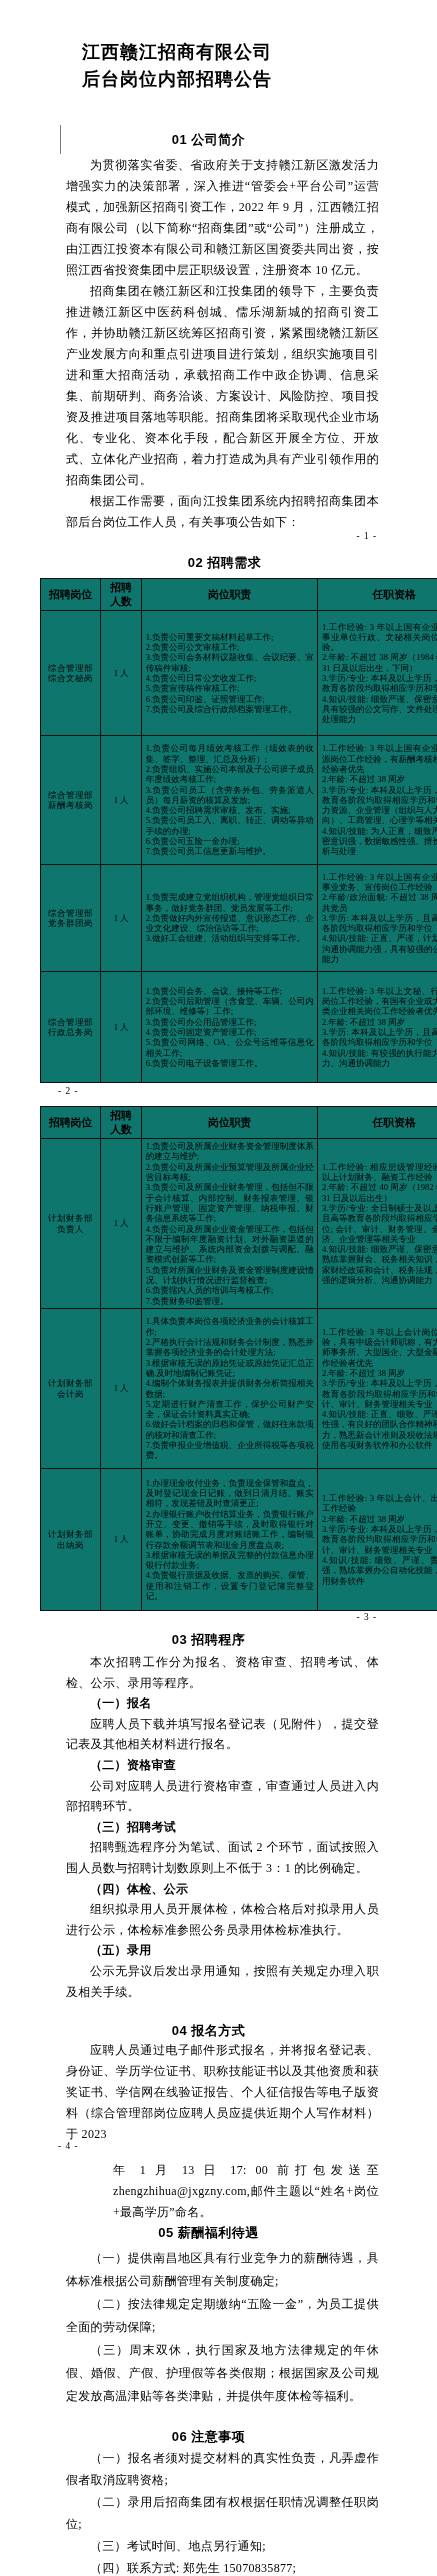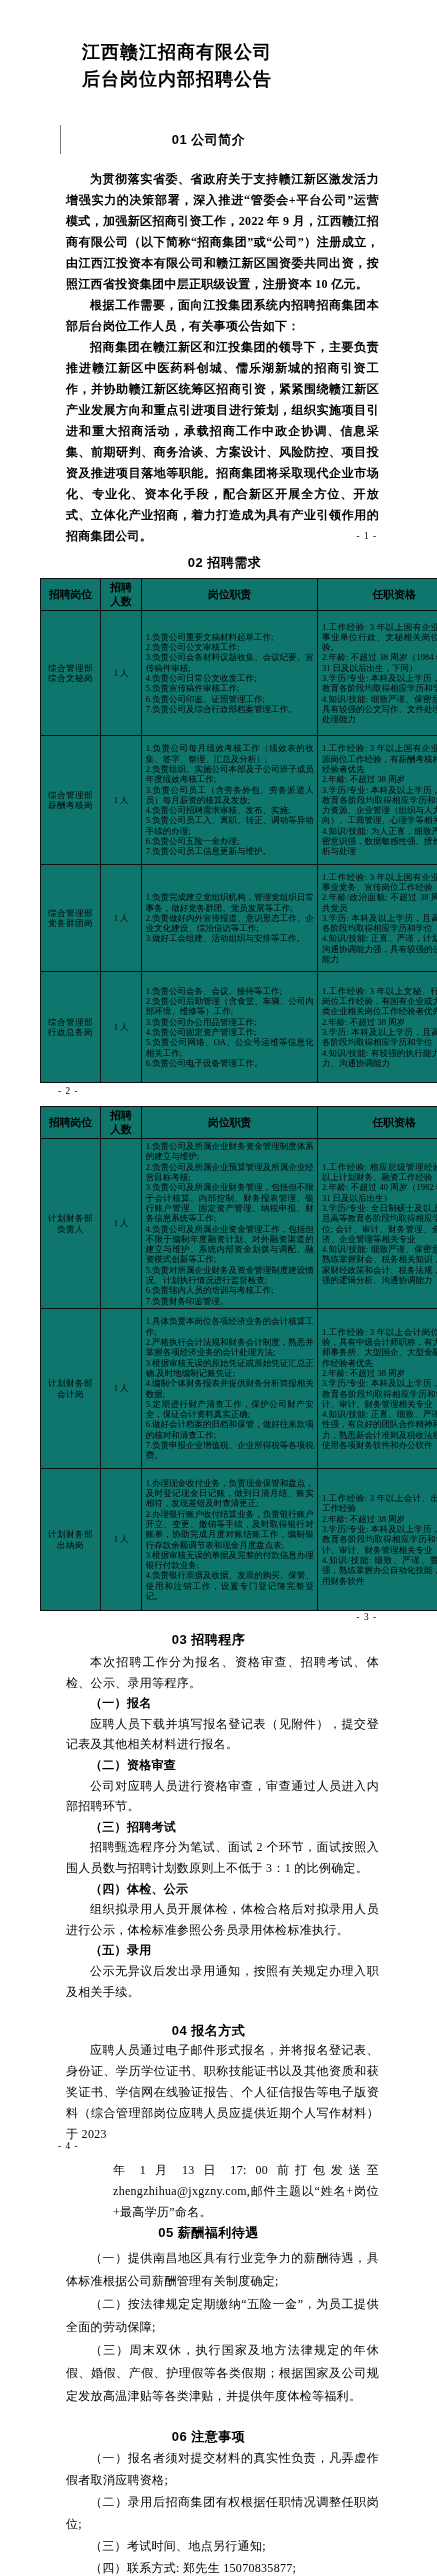--- a/index.html
+++ b/index.html
@@ -71,24 +71,24 @@
 <div class="page">
 
   <div class="doc-title">
     <div>江西赣江招商有限公司</div>
     <div>后台岗位内部招聘公告</div>
   </div>
 
   <div class="margin-mark"></div>
 
   <div class="sec-head" style="top:131px;">01 公司简介</div>
-  <div class="body-block" style="top:169px;font-weight:bold;">
+  <div class="body-block" style="top:155px;">
     <p>为贯彻落实省委、省政府关于支持赣江新区激发活力增强实力的决策部署，深入推进“管委会+平台公司”运营模式，加强新区招商引资工作，2022 年 9 月，江西赣江招商有限公司（以下简称“招商集团”或“公司”）注册成立，由江西江投资本有限公司和赣江新区国资委共同出资，按照江西省投资集团中层正职级设置，注册资本 10 亿元。</p>
+    <p>招商集团在赣江新区和江投集团的领导下，主要负责推进赣江新区中医药科创城、儒乐湖新城的招商引资工作，并协助赣江新区统筹区招商引资，紧紧围绕赣江新区产业发展方向和重点引进项目进行策划，组织实施项目引进和重大招商活动，承载招商工作中政企协调、信息采集、前期研判、商务洽谈、方案设计、风险防控、项目投资及推进项目落地等职能。招商集团将采取现代企业市场化、专业化、资本化手段，配合新区开展全方位、开放式、立体化产业招商，着力打造成为具有产业引领作用的招商集团公司。</p>
     <p>根据工作需要，面向江投集团系统内招聘招商集团本部后台岗位工作人员，有关事项公告如下：</p>
-    <p>招商集团在赣江新区和江投集团的领导下，主要负责推进赣江新区中医药科创城、儒乐湖新城的招商引资工作，并协助赣江新区统筹区招商引资，紧紧围绕赣江新区产业发展方向和重点引进项目进行策划，组织实施项目引进和重大招商活动，承载招商工作中政企协调、信息采集、前期研判、商务洽谈、方案设计、风险防控、项目投资及推进项目落地等职能。招商集团将采取现代企业市场化、专业化、资本化手段，配合新区开展全方位、开放式、立体化产业招商，着力打造成为具有产业引领作用的招商集团公司。</p>
   </div>
 
   <div class="pagenum" style="top:531px; right:61px;">- 1 -</div>
 
   <div class="sec-head" style="top:554px;margin-left:16px;">02 招聘需求</div>
 
   <table class="recruit" style="top:578px;">
     <colgroup>
         <col class="col-pos">
         <col class="col-cnt">

